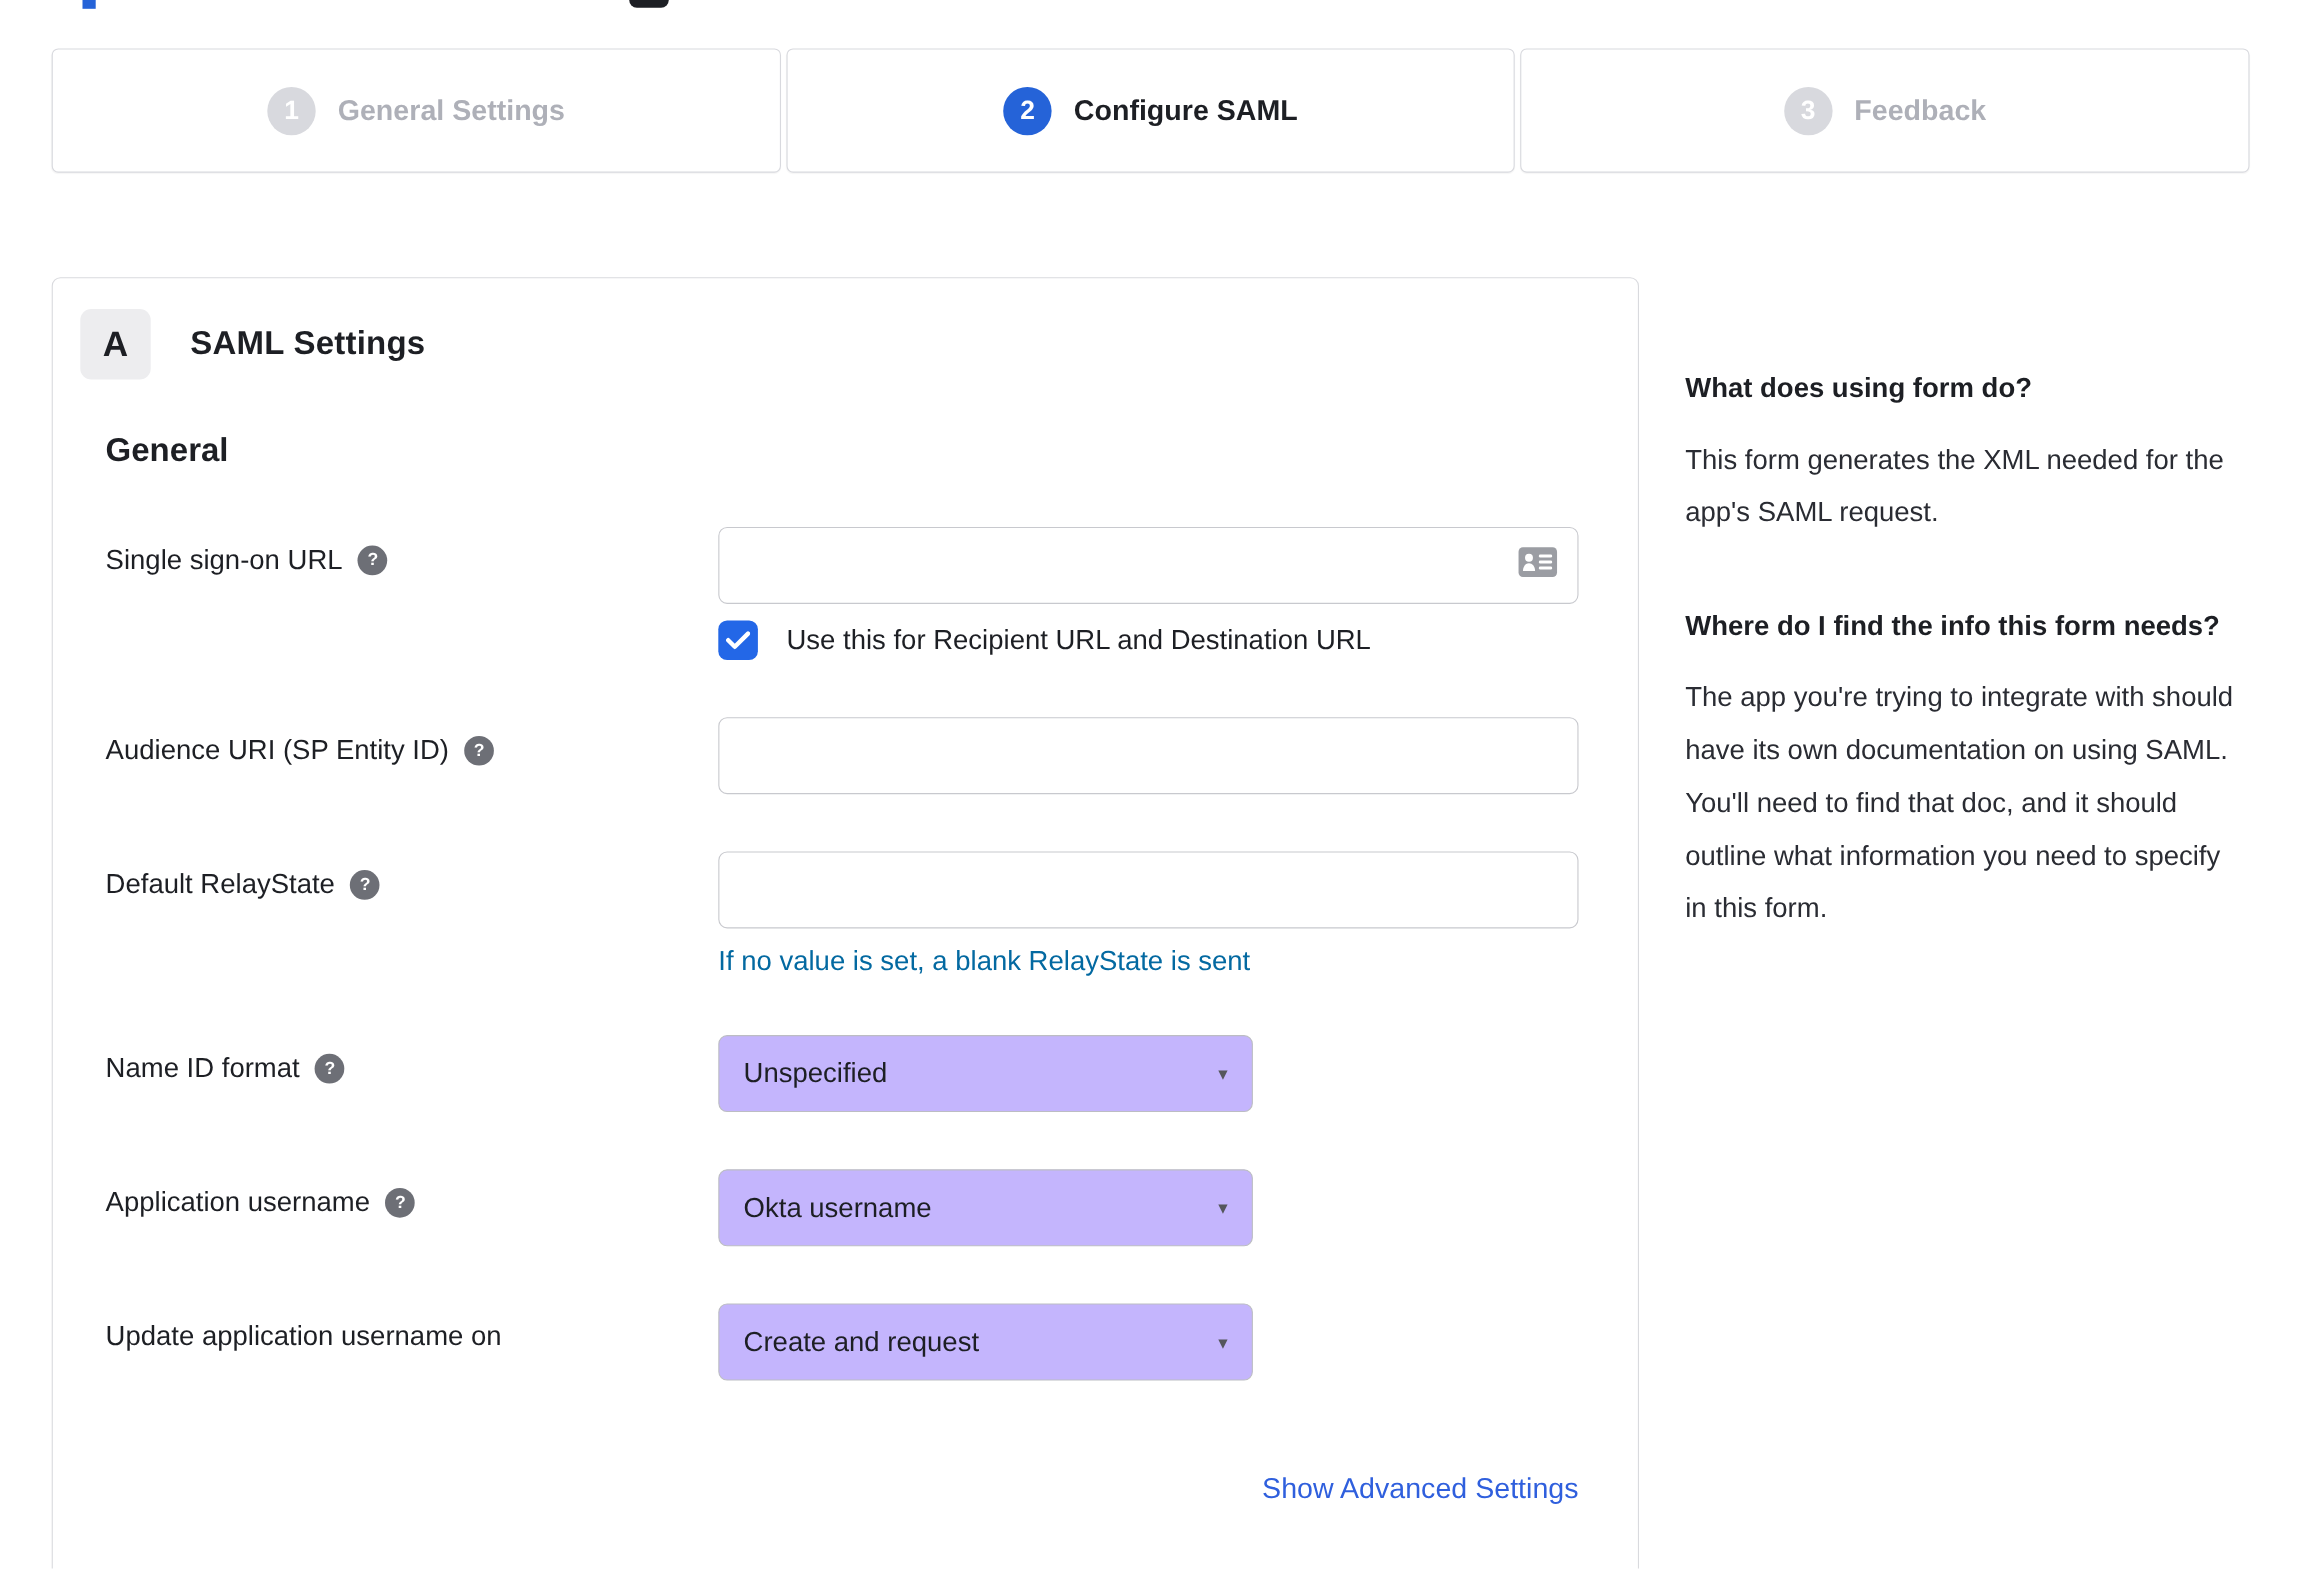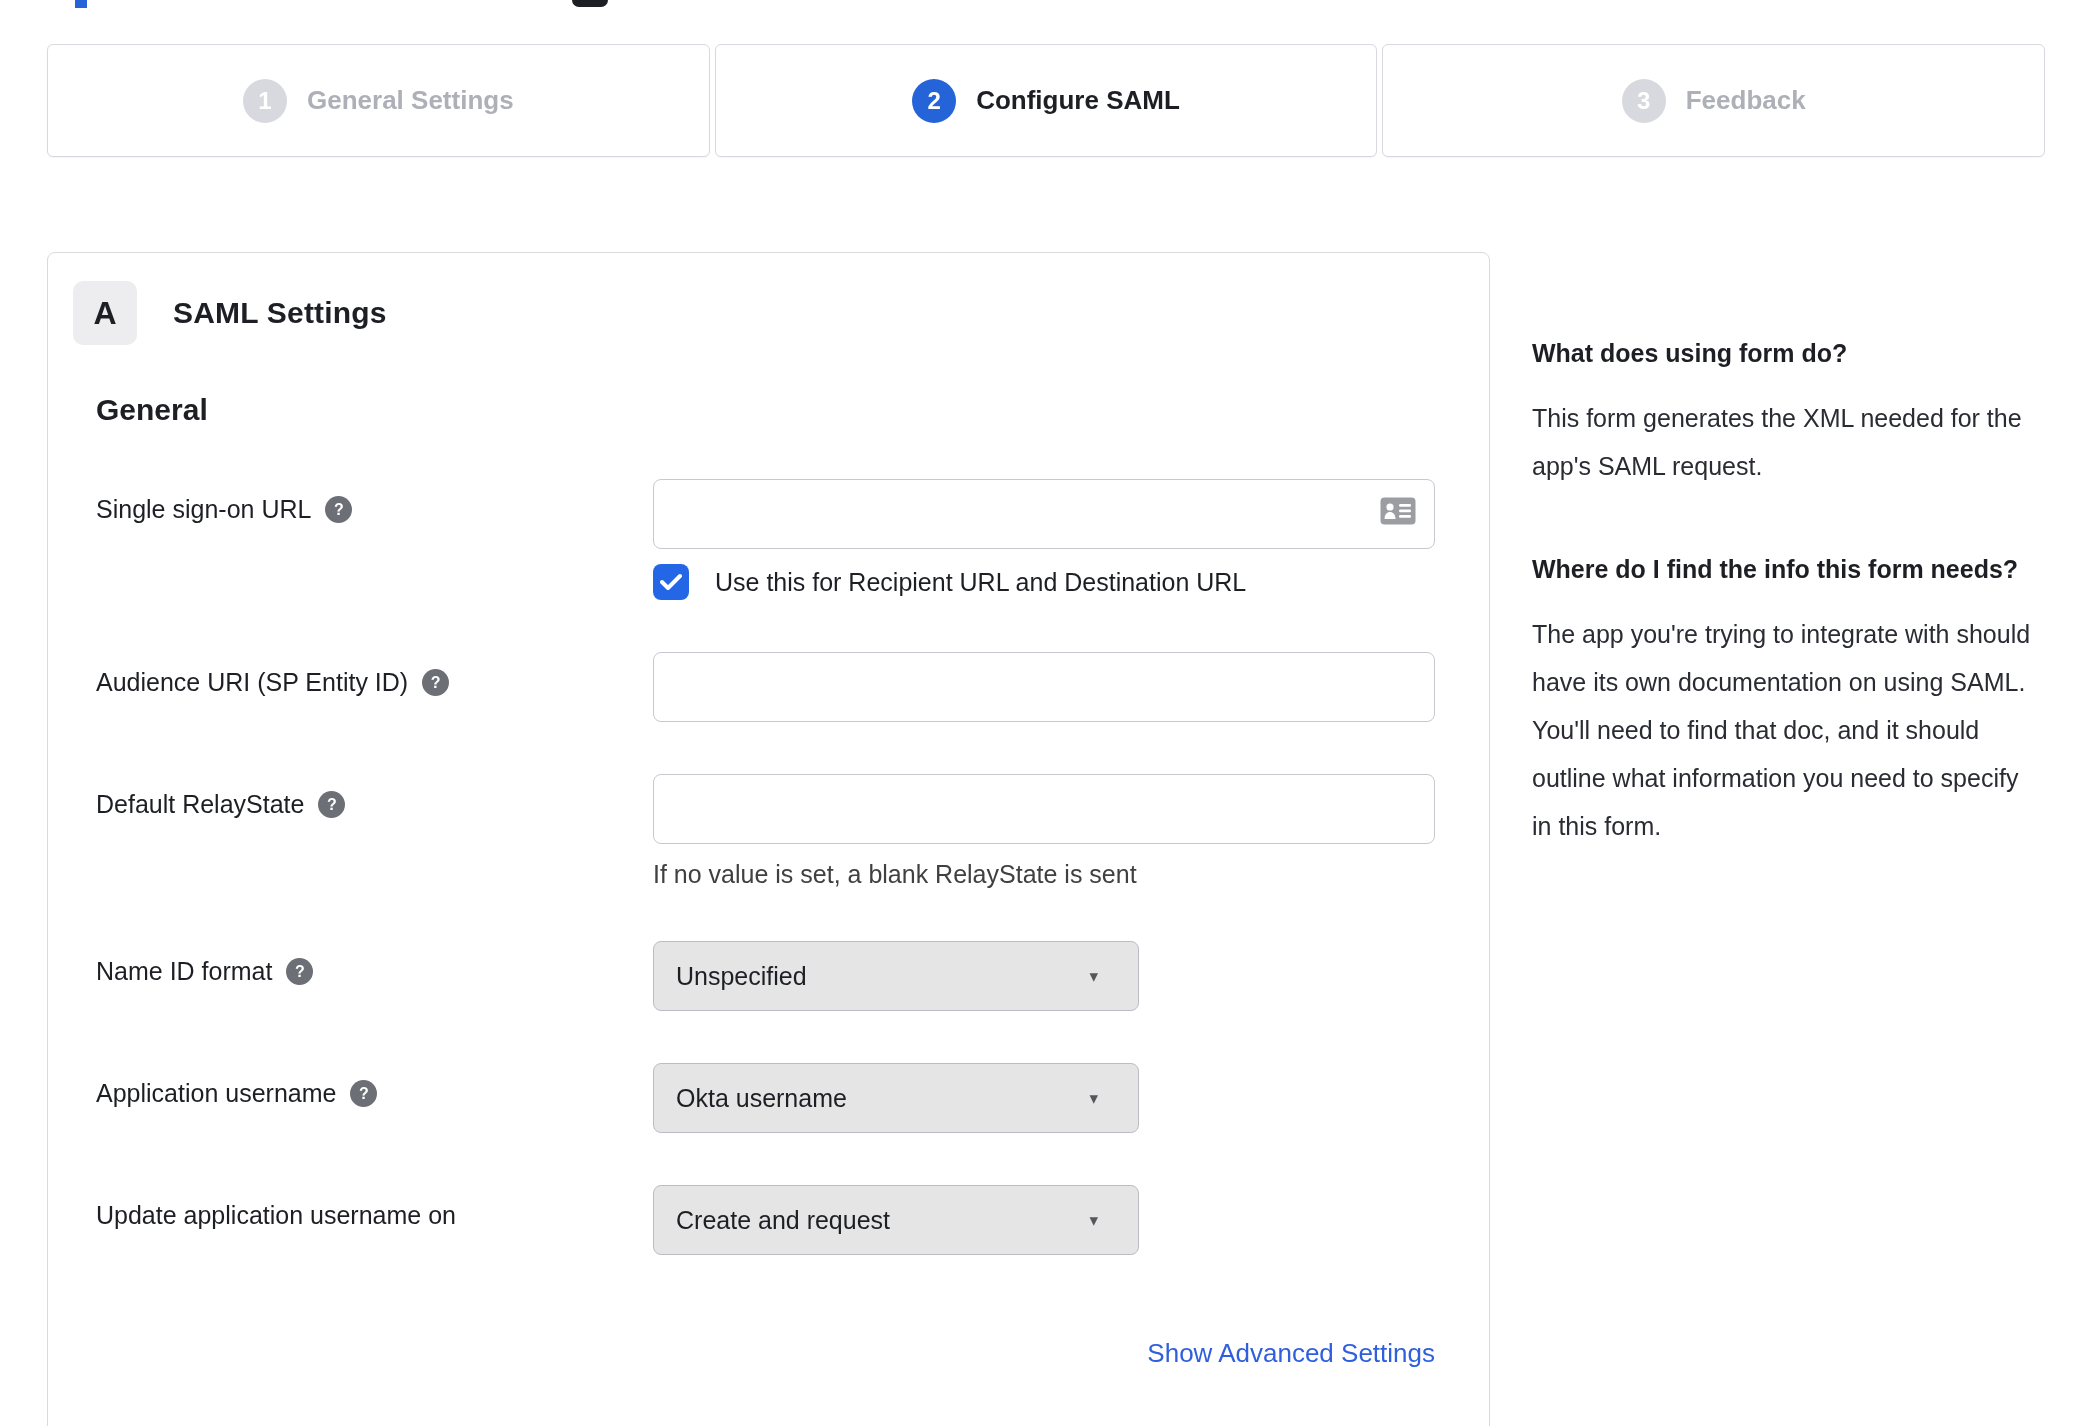--- a/index.html
+++ b/index.html
@@ -65,25 +65,25 @@
   .input-wrap { position:relative; width:782px; }
   .input-icon { position:absolute; right:18px; top:17px; }
 
   .checkbox-row { display:flex; align-items:center; gap:26px; margin-top:15px; }
   .checkbox {
     width:36px; height:36px; background:#2367e7; border-radius:8px;
     display:flex; align-items:center; justify-content:center; cursor:pointer; flex:0 0 auto;
   }
   .checkbox-label { font-size:25px; color:#1d1f24; }
 
-  .helper-text { margin-top:16px; font-size:25px; color:#404040; }
+  .helper-text { margin-top:16px; font-size:25px; color:#0369a1; }
 
   .select {
-    width:486px; height:70px; border:1px solid #bcbdc3; border-radius:8px; background:#e5e5e5;
-    display:flex; align-items:center; justify-content:space-between; padding:0 40px 0 22px;
+    width:486px; height:70px; border:1px solid #bcbdc3; border-radius:8px; background:#c4b5fd;
+    display:flex; align-items:center; justify-content:space-between; padding:0 22px 0 22px;
     font-size:25px; color:#1d1f24; cursor:pointer;
   }
   .select-arrow { font-size:17px; color:#55565c; }
 
   .link-row { margin:83px 48px 60px 605px; width:782px; text-align:right; }
   .adv-link { font-size:26px; color:#2f5fdd; text-decoration:none; cursor:pointer; }
 
   
   .help { width:505px; margin-left:42px; padding-top:78px; }
   .help-block { margin-bottom:56px; }

